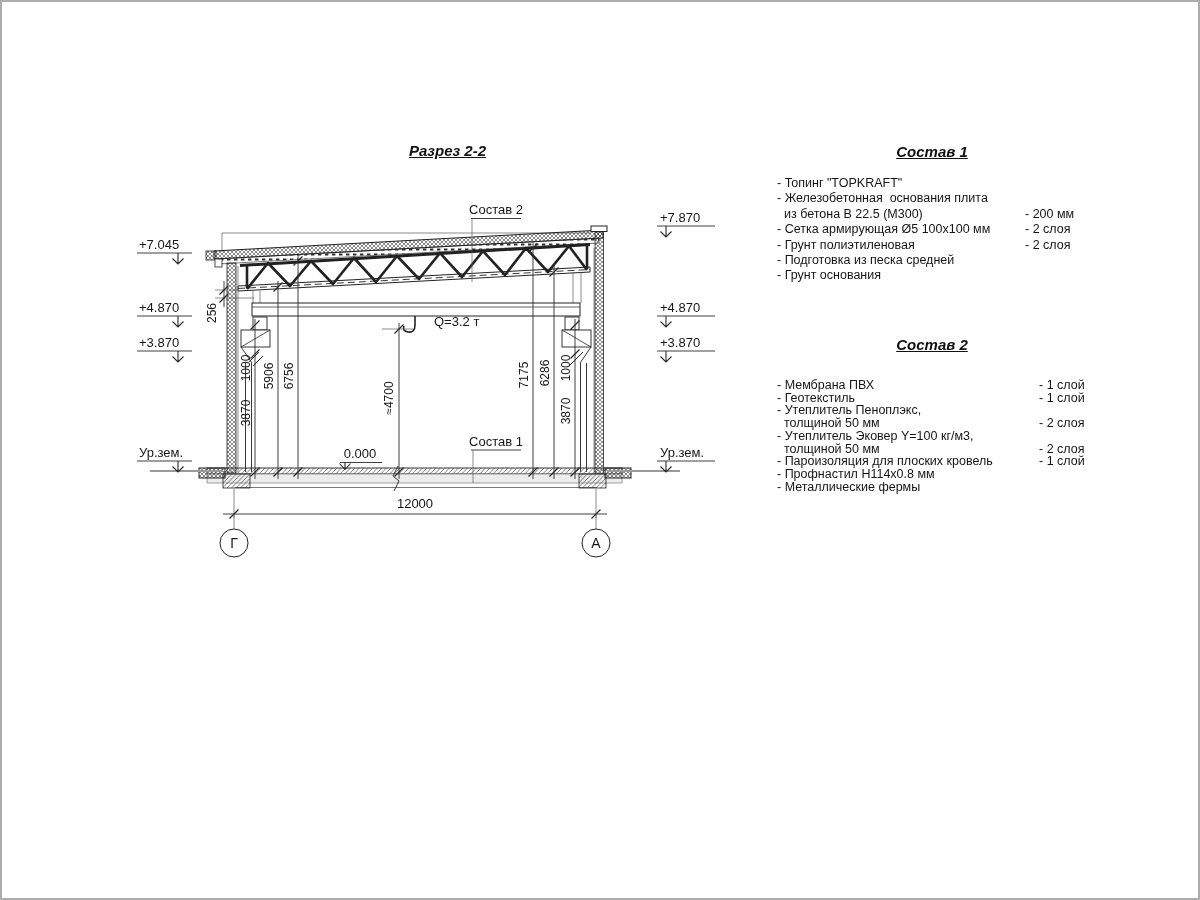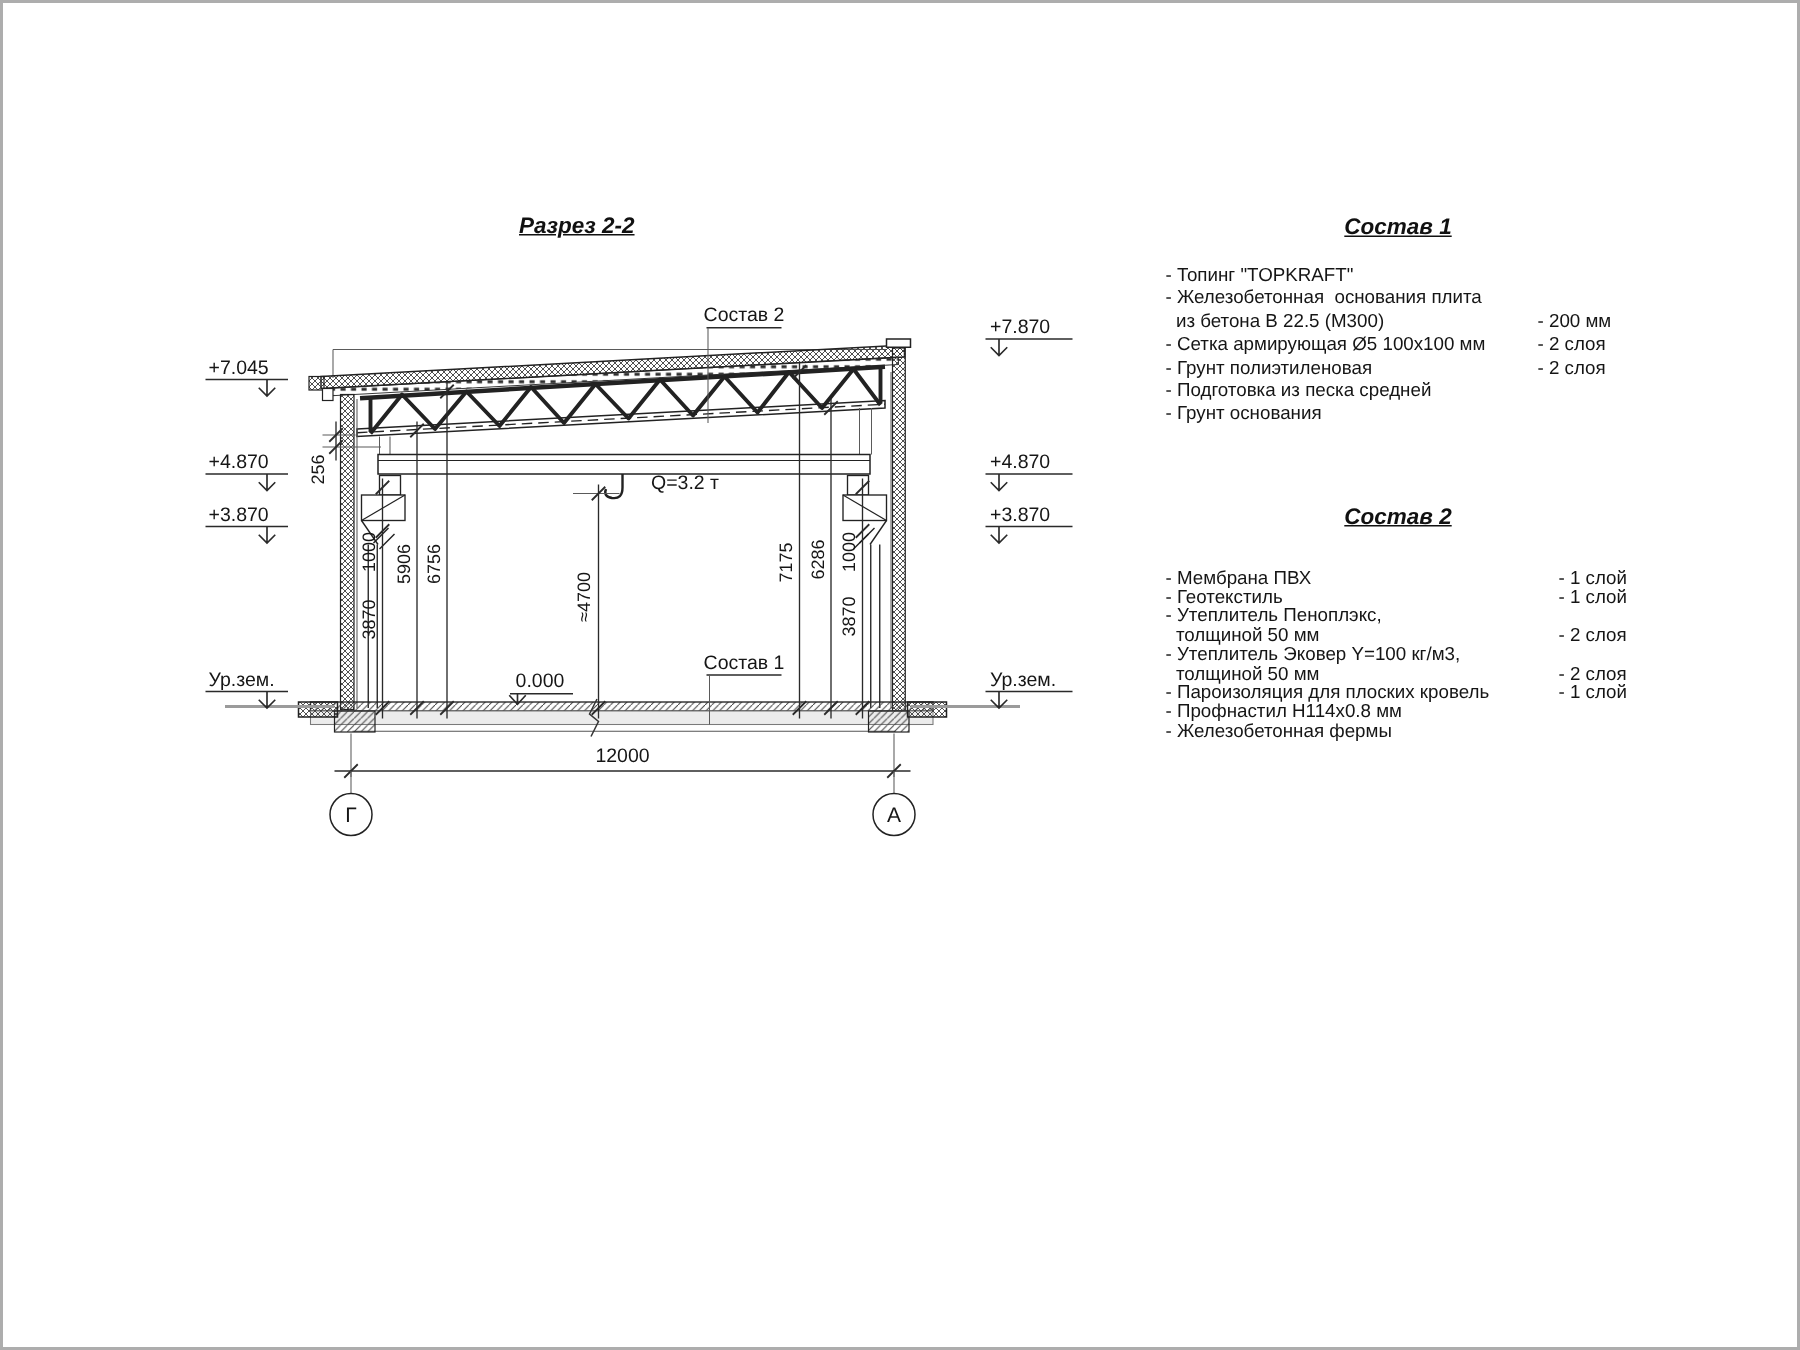--- a/index.html
+++ b/index.html
@@ -9,21 +9,21 @@
     box-sizing:border-box;
     border:2px solid #adadad;
     background:#fff;
     font-family:"Liberation Sans","DejaVu Sans",sans-serif;
     color:#111;
     overflow:hidden;
   }
   .abs{position:absolute;}
   .drawing-title{
     left:344px;top:140px;width:140px;
-    text-align:left;
+    text-align:right;
     font-size:15px;font-weight:bold;font-style:italic;
   }
   .uline{text-decoration:underline;}
   svg{position:absolute;left:0;top:0;}
   svg text{font-family:"Liberation Sans","DejaVu Sans",sans-serif;fill:#161616;}
   text.dim{font-size:12px;}
   text.lbl{font-size:13px;}
   text.elev{font-size:13px;}
   text.dimh{font-size:13px;text-anchor:middle;}
   text.axl{font-size:14px;text-anchor:middle;}
@@ -267,17 +267,17 @@
     </div>
     <div class="rows">
       <div class="row"><span class="t">- Мембрана ПВХ</span><span class="v">- 1 слой</span></div>
       <div class="row"><span class="t">- Геотекстиль</span><span class="v">- 1 слой</span></div>
       <div class="row"><span class="t">- Утеплитель Пеноплэкс,</span><span class="v"></span></div>
       <div class="row"><span class="t">  толщиной 50 мм</span><span class="v">- 2 слоя</span></div>
       <div class="row"><span class="t">- Утеплитель Эковер Y=100 кг/м3,</span><span class="v"></span></div>
       <div class="row"><span class="t">  толщиной 50 мм</span><span class="v">- 2 слоя</span></div>
       <div class="row"><span class="t">- Пароизоляция для плоских кровель</span><span class="v">- 1 слой</span></div>
       <div class="row"><span class="t">- Профнастил Н114х0.8 мм</span><span class="v"></span></div>
-      <div class="row"><span class="t">- Железобетонная фермы</span><span class="v"></span></div>
+      <div class="row"><span class="t">- Металлические фермы</span><span class="v"></span></div>
     </div>
   </div>
 
 </div>
 
 </body></html>

